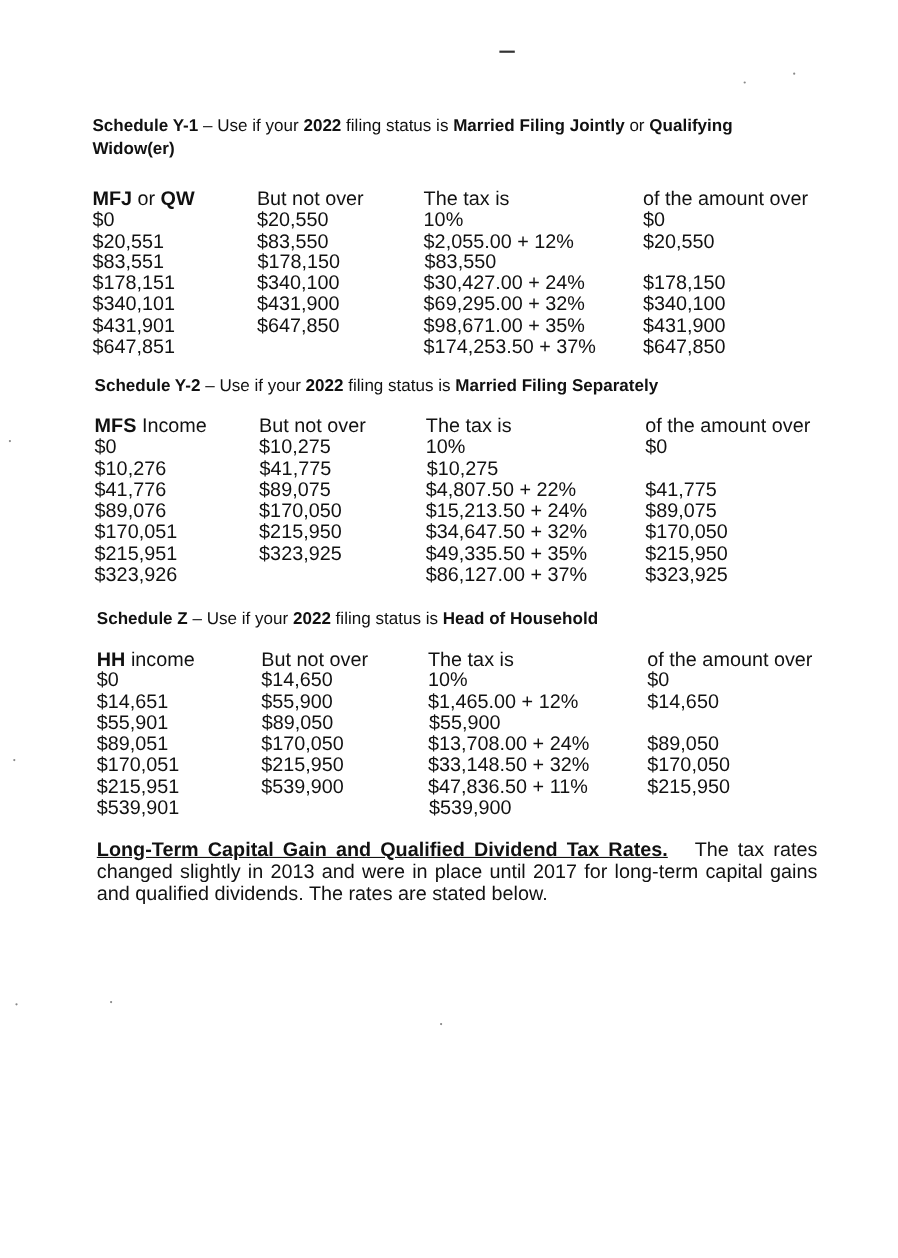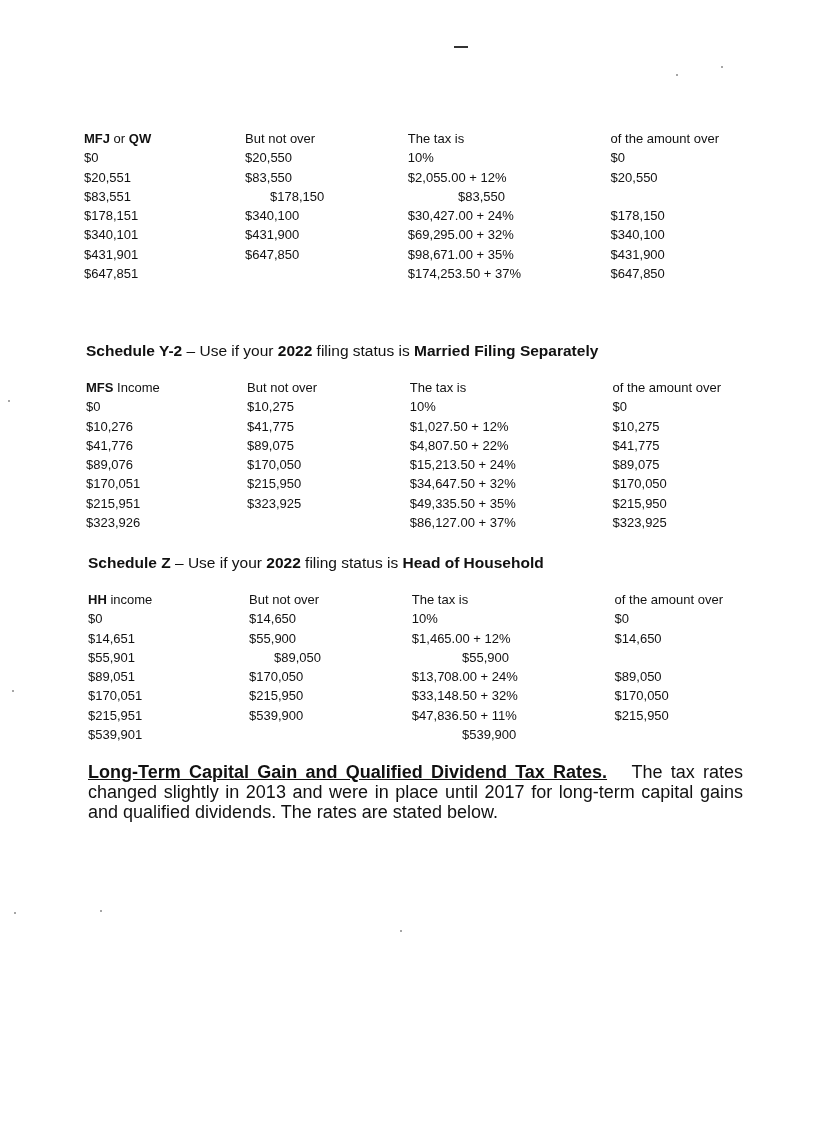--- a/index.html
+++ b/index.html
@@ -5,40 +5,43 @@
   html, body { margin: 0; padding: 0; background: #ffffff; }
   body {
     width: 816px; height: 1144px; position: relative; overflow: hidden;
     font-family: "Liberation Sans", sans-serif; color: #111111;
   }
   .mark { position: absolute; background: #333; }
   .section { position: absolute; left: 84px; width: 660px; }
   .title { font-size: 15.5px; line-height: 21px; margin: 0; }
   .title b { font-weight: bold; }
   .table { margin-top: 20px; }
-  .row { display: flex; font-size: 13px; line-height: 19.3px; height: 19.3px; gap: 36px; }
+  .row { display: flex; font-size: 18px; line-height: 19.3px; height: 19.3px; }
   .c1 { width: 150px; } .c2 { width: 152px; } .c3 { width: 200px; } .c4 { width: 160px; }
   .hdr b { font-weight: bold; }
   .para { position: absolute; left: 88px; top: 762px; width: 655px; font-size: 18px; line-height: 20px; text-align: justify; }
   .para .lead { font-weight: bold; text-decoration: underline; }
   .speck { position:absolute; width:2px; height:2px; background:#888; border-radius:1px; }
 </style>
 </head>
 <body>
 
 <div class="mark" style="left:454px;top:46px;width:14px;height:2px;"></div>
 <div class="speck" style="left:676px;top:74px;"></div>
 <div class="speck" style="left:721px;top:66px;"></div>
 <div class="speck" style="left:8px;top:400px;"></div>
 <div class="speck" style="left:12px;top:690px;"></div>
 <div class="speck" style="left:14px;top:912px;"></div>
 <div class="speck" style="left:100px;top:910px;"></div>
 <div class="speck" style="left:400px;top:930px;"></div>
 
 <div class="section" style="top:104px;">
+  <p class="title">
+    <b>Schedule Y-1</b><span> – Use if your </span><b>2022</b><span> filing status is </span><b>Married Filing Jointly</b><span> or </span><b>Qualifying Widow(er)</b>
+  </p>
   <div class="table" style="margin-top:25px;">
     <div class="row hdr">
       <div class="c1"><b>MFJ</b><span> or </span><b>QW</b></div>
       <div class="c2">But not over</div>
       <div class="c3">The tax is</div>
       <div class="c4">of the amount over</div>
     </div>
     <div class="row">
         <div class="c1">$0</div>
         <div class="c2">$20,550</div>
@@ -96,21 +99,20 @@
     </div>
     <div class="row">
         <div class="c1">$0</div>
         <div class="c2">$10,275</div>
         <div class="c3">10%</div>
         <div class="c4">$0</div>
       </div>
     <div class="row">
         <div class="c1">$10,276</div>
         <div class="c2">$41,775</div>
-        <div class="c3">$1,027.50 + 12%</div>
         <div class="c4">$10,275</div>
       </div>
     <div class="row">
         <div class="c1">$41,776</div>
         <div class="c2">$89,075</div>
         <div class="c3">$4,807.50 + 22%</div>
         <div class="c4">$41,775</div>
       </div>
     <div class="row">
         <div class="c1">$89,076</div>

